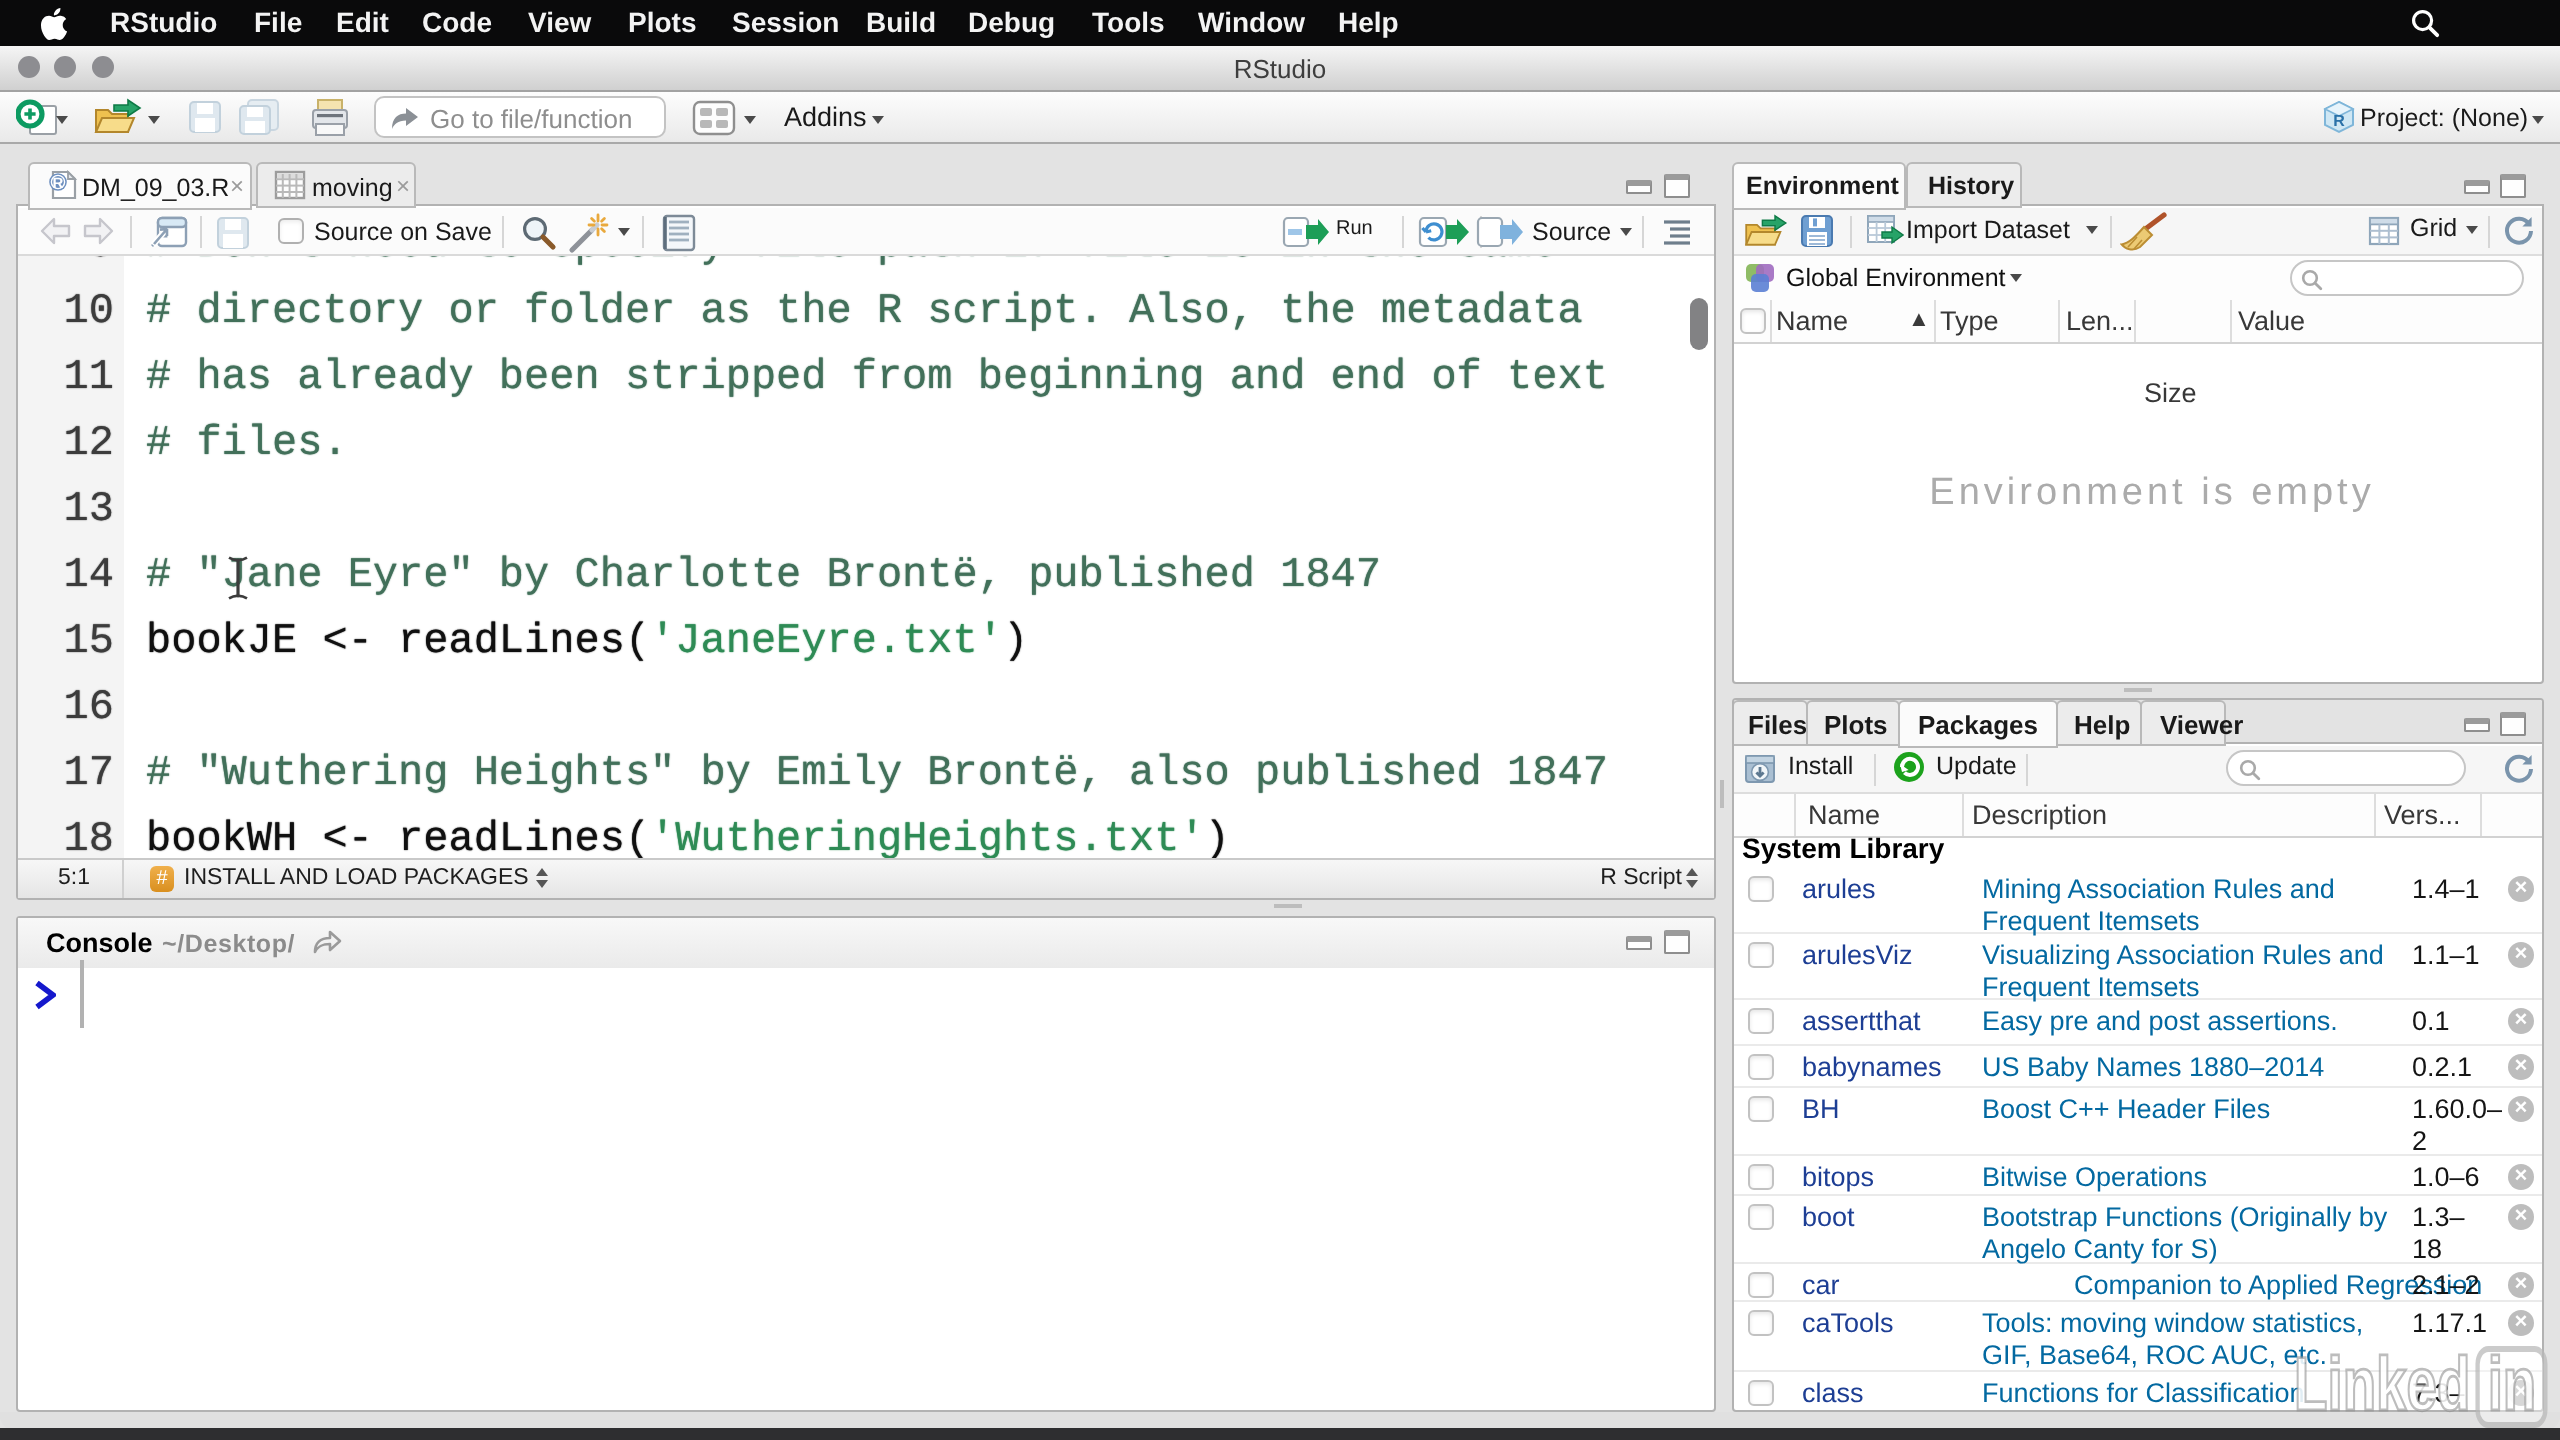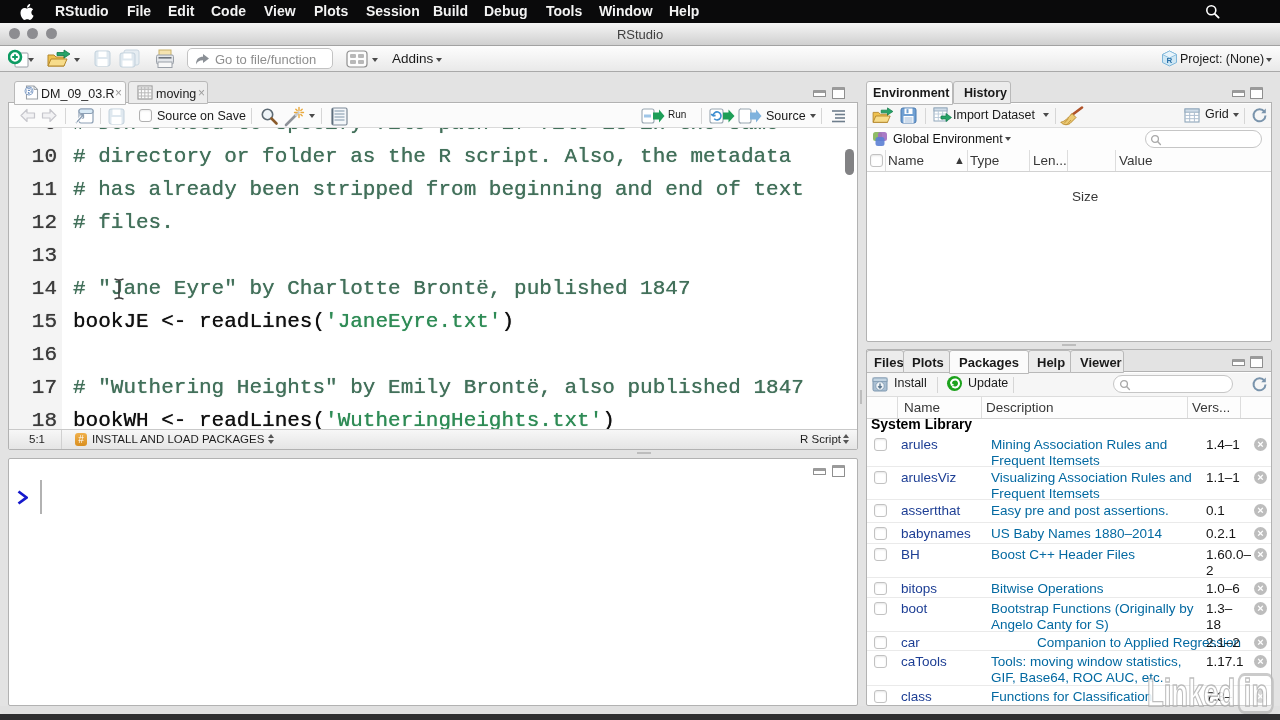--- a/index.html
+++ b/index.html
@@ -280,20 +280,27 @@
       <span style="position:absolute;right:8px;top:4px;width:0;height:0;border-left:3.5px solid transparent;border-right:3.5px solid transparent;border-bottom:4px solid #555;"></span>
         <span style="position:absolute;right:8px;top:10px;width:0;height:0;border-left:3.5px solid transparent;border-right:3.5px solid transparent;border-top:4px solid #555;"></span>
     </div>
     <div class="minmax">
         <span class="mm1" style="right:31px;top:9px;"></span>
         <span class="mm2" style="right:12px;top:6px;"></span>
       </div>
   </div>
 
   <div class="pane" style="left:8px; top:458px; width:850px; height:248px;">
+    <div id="console-head">
+      <span style="position:absolute;left:14px;top:5px;font-size:13.5px;font-weight:bold;color:#000;">Console</span>
+      <span style="position:absolute;left:72px;top:6px;font-size:12.5px;color:#8b8b8b;font-weight:bold;letter-spacing:0.3px;">~/Desktop/</span>
+      <svg style="position:absolute;left:147px;top:6px;" width="16" height="13" viewBox="0 0 16 13">
+          <path d="M9 1 L14 5.5 L9 10 L9 7 C4 7 2.5 9 1.5 11 C1.5 6.5 4 4 9 4 Z" fill="none" stroke="#9a9a9a" stroke-width="1.3" stroke-linejoin="round"></path>
+        </svg>
+    </div>
     <svg style="position:absolute;left:8px;top:31px;" width="11" height="15" viewBox="0 0 11 15">
         <path d="M1.5 1.5 L9.5 7.5 L1.5 13.5" fill="none" stroke="#1518cc" stroke-width="2.8" stroke-linejoin="miter"></path>
       </svg>
     <div style="position:absolute;left:31px;top:21px;width:2px;height:34px;background:#b2b2b2;"></div>
     <div class="minmax">
         <span class="mm1" style="right:31px;top:9px;"></span>
         <span class="mm2" style="right:12px;top:6px;"></span>
       </div>
   </div>
 
@@ -381,33 +388,34 @@
       <span style="position:absolute;left:103px;top:3px;">Type</span>
       <span style="position:absolute;left:166px;top:3px;">Len...</span>
       <span style="position:absolute;left:205px;top:3px;margin-top:36px;">Size</span>
       <span style="position:absolute;left:252px;top:3px;">Value</span>
       <span class="colsep" style="left:18px;"></span>
       <span class="colsep" style="left:100px;"></span>
       <span class="colsep" style="left:162px;"></span>
       <span class="colsep" style="left:200px;"></span>
       <span class="colsep" style="left:248px;"></span>
     </div>
+    <div style="position:absolute;left:7px;top:155px;width:100%;text-align:center;font-size:19px;color:#ababab;letter-spacing:2px;">Environment is empty</div>
     <div class="minmax">
         <span class="mm1" style="right:26px;top:9px;"></span>
         <span class="mm2" style="right:8px;top:6px;"></span>
       </div>
   </div>
 
   <div class="pane" style="left:866px; top:349px; width:406px; height:357px; overflow:hidden;">
     <div class="tabstrip"></div>
     <div class="tab" style="left:-1px; width:38px; font-weight:bold; padding-left:7px;">Files</div>
     <div class="tab" style="left:36px; width:47px; font-weight:bold; padding-left:8px;">Plots</div>
     <div class="tab active" style="left:82px; width:80px; font-weight:bold; padding-left:9px;">Packages</div>
     <div class="tab" style="left:161px; width:43px; font-weight:bold; padding-left:8px;">Help</div>
-    <div class="tab" style="left:203px; width:54px; font-weight:bold; padding-left:9px;">Viewer</div>
+    <div class="tab" style="left:203px; width:43px; font-weight:bold; padding-left:9px;">Viewer</div>
     <div class="ptoolbar" id="pkg-toolbar">
 
       <svg style="position:absolute;left:5px;top:3px" width="17" height="17" viewBox="0 0 17 17">
         <rect x="1" y="2" width="14" height="13" rx="1.5" fill="#aabfd2" stroke="#7e98b0" stroke-width="1"></rect>
         <rect x="1" y="2" width="14" height="3.5" fill="#c3d4e2" stroke="#7e98b0" stroke-width="0.8"></rect>
         <circle cx="8" cy="10" r="4.2" fill="#f2f6f9" stroke="#7e98b0" stroke-width="0.8"></circle>
         <path d="M8 7.5 L8 11.8 M6.2 10.2 L8 12 L9.8 10.2" fill="none" stroke="#5d7890" stroke-width="1.4"></path>
       </svg>
       <span style="position:absolute;left:27px;top:3px;">Install</span>
 

